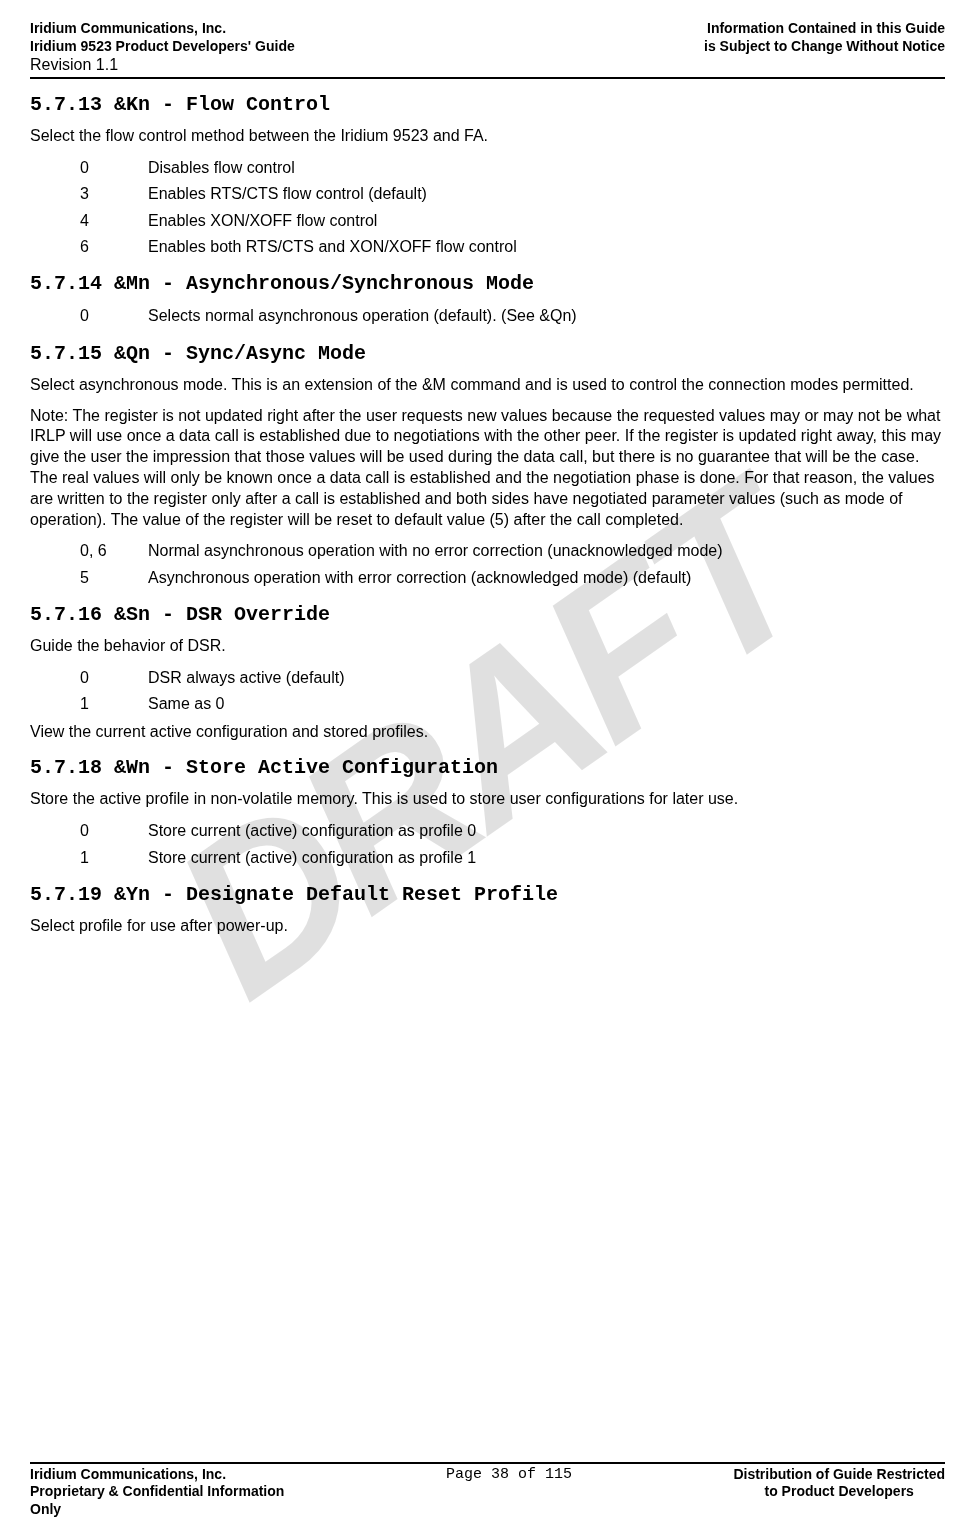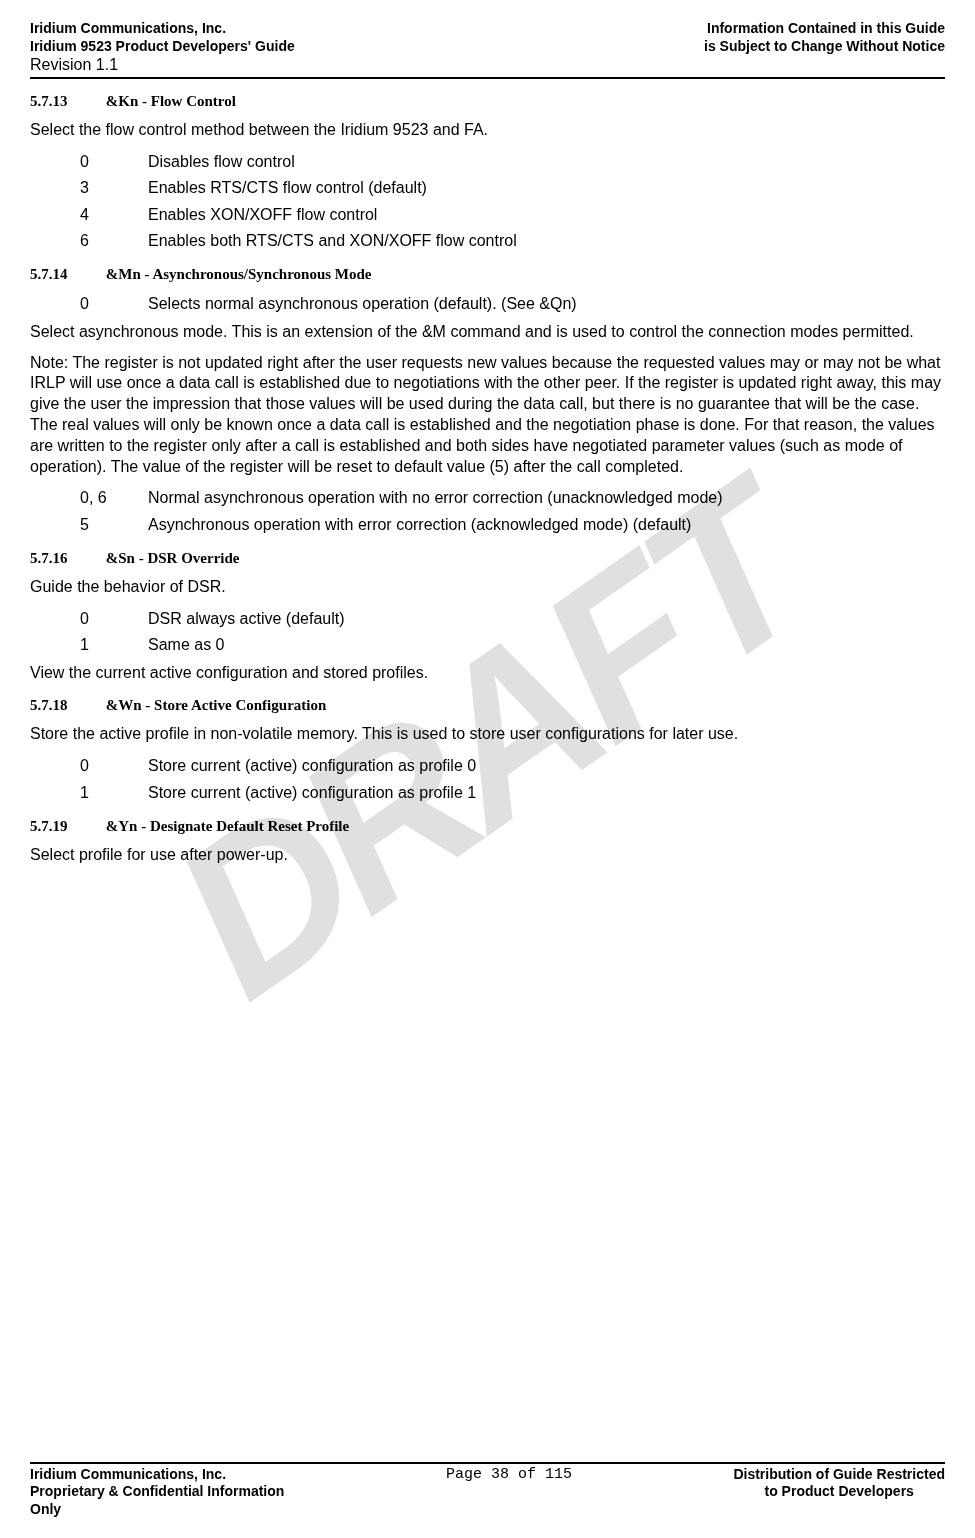--- a/index.html
+++ b/index.html
@@ -47,22 +47,22 @@
   }
   .header-right {
     text-align: right;
   }
   .revision {
     font-family: Arial, sans-serif;
     font-size: 16px;
     font-weight: normal;
   }
   h2 {
-    font-family: Liberation Serif, serif;
-    font-size: 15px;
+    font-family: Liberation Mono, monospace;
+    font-size: 20px;
     font-weight: bold;
     margin: 14px 0 10px 0;
   }
   h2 .secnum {
     display: inline-block;
     min-width: 72px;
   }
   p {
     margin: 6px 0 10px 0;
     line-height: 1.3;
@@ -149,20 +149,24 @@
 
   <h2>
     <span class="secnum">5.7.14</span>
     <span>&amp;Mn - Asynchronous/Synchronous Mode</span>
   </h2>
   <div class="kv-row">
       <div class="kv-key">0</div>
       <div class="kv-val">Selects normal asynchronous operation (default). (See &amp;Qn)</div>
     </div>
 
+  <h2>
+    <span class="secnum">5.7.15</span>
+    <span>&amp;Qn - Sync/Async Mode</span>
+  </h2>
   <p>Select asynchronous mode. This is an extension of the &amp;M command and is used to control the connection modes permitted.</p>
   <p><b class="note">Note</b><span>: The register is not updated right after the user requests new values because the requested values may or may not be what IRLP will use once a data call is established due to negotiations with the other peer. If the register is updated right away, this may give the user the impression that those values will be used during the data call, but there is no guarantee that will be the case. The real values will only be known once a data call is established and the negotiation phase is done. For that reason, the values are written to the register only after a call is established and both sides have negotiated parameter values (such as mode of operation). The value of the register will be reset to default value (5) after the call completed.</span></p>
   <div class="kv-row">
       <div class="kv-key">0, 6</div>
       <div class="kv-val">Normal asynchronous operation with no error correction (unacknowledged mode)</div>
     </div>
   <div class="kv-row">
       <div class="kv-key">5</div>
       <div class="kv-val">Asynchronous operation with error correction (acknowledged mode) (default)</div>
     </div>

